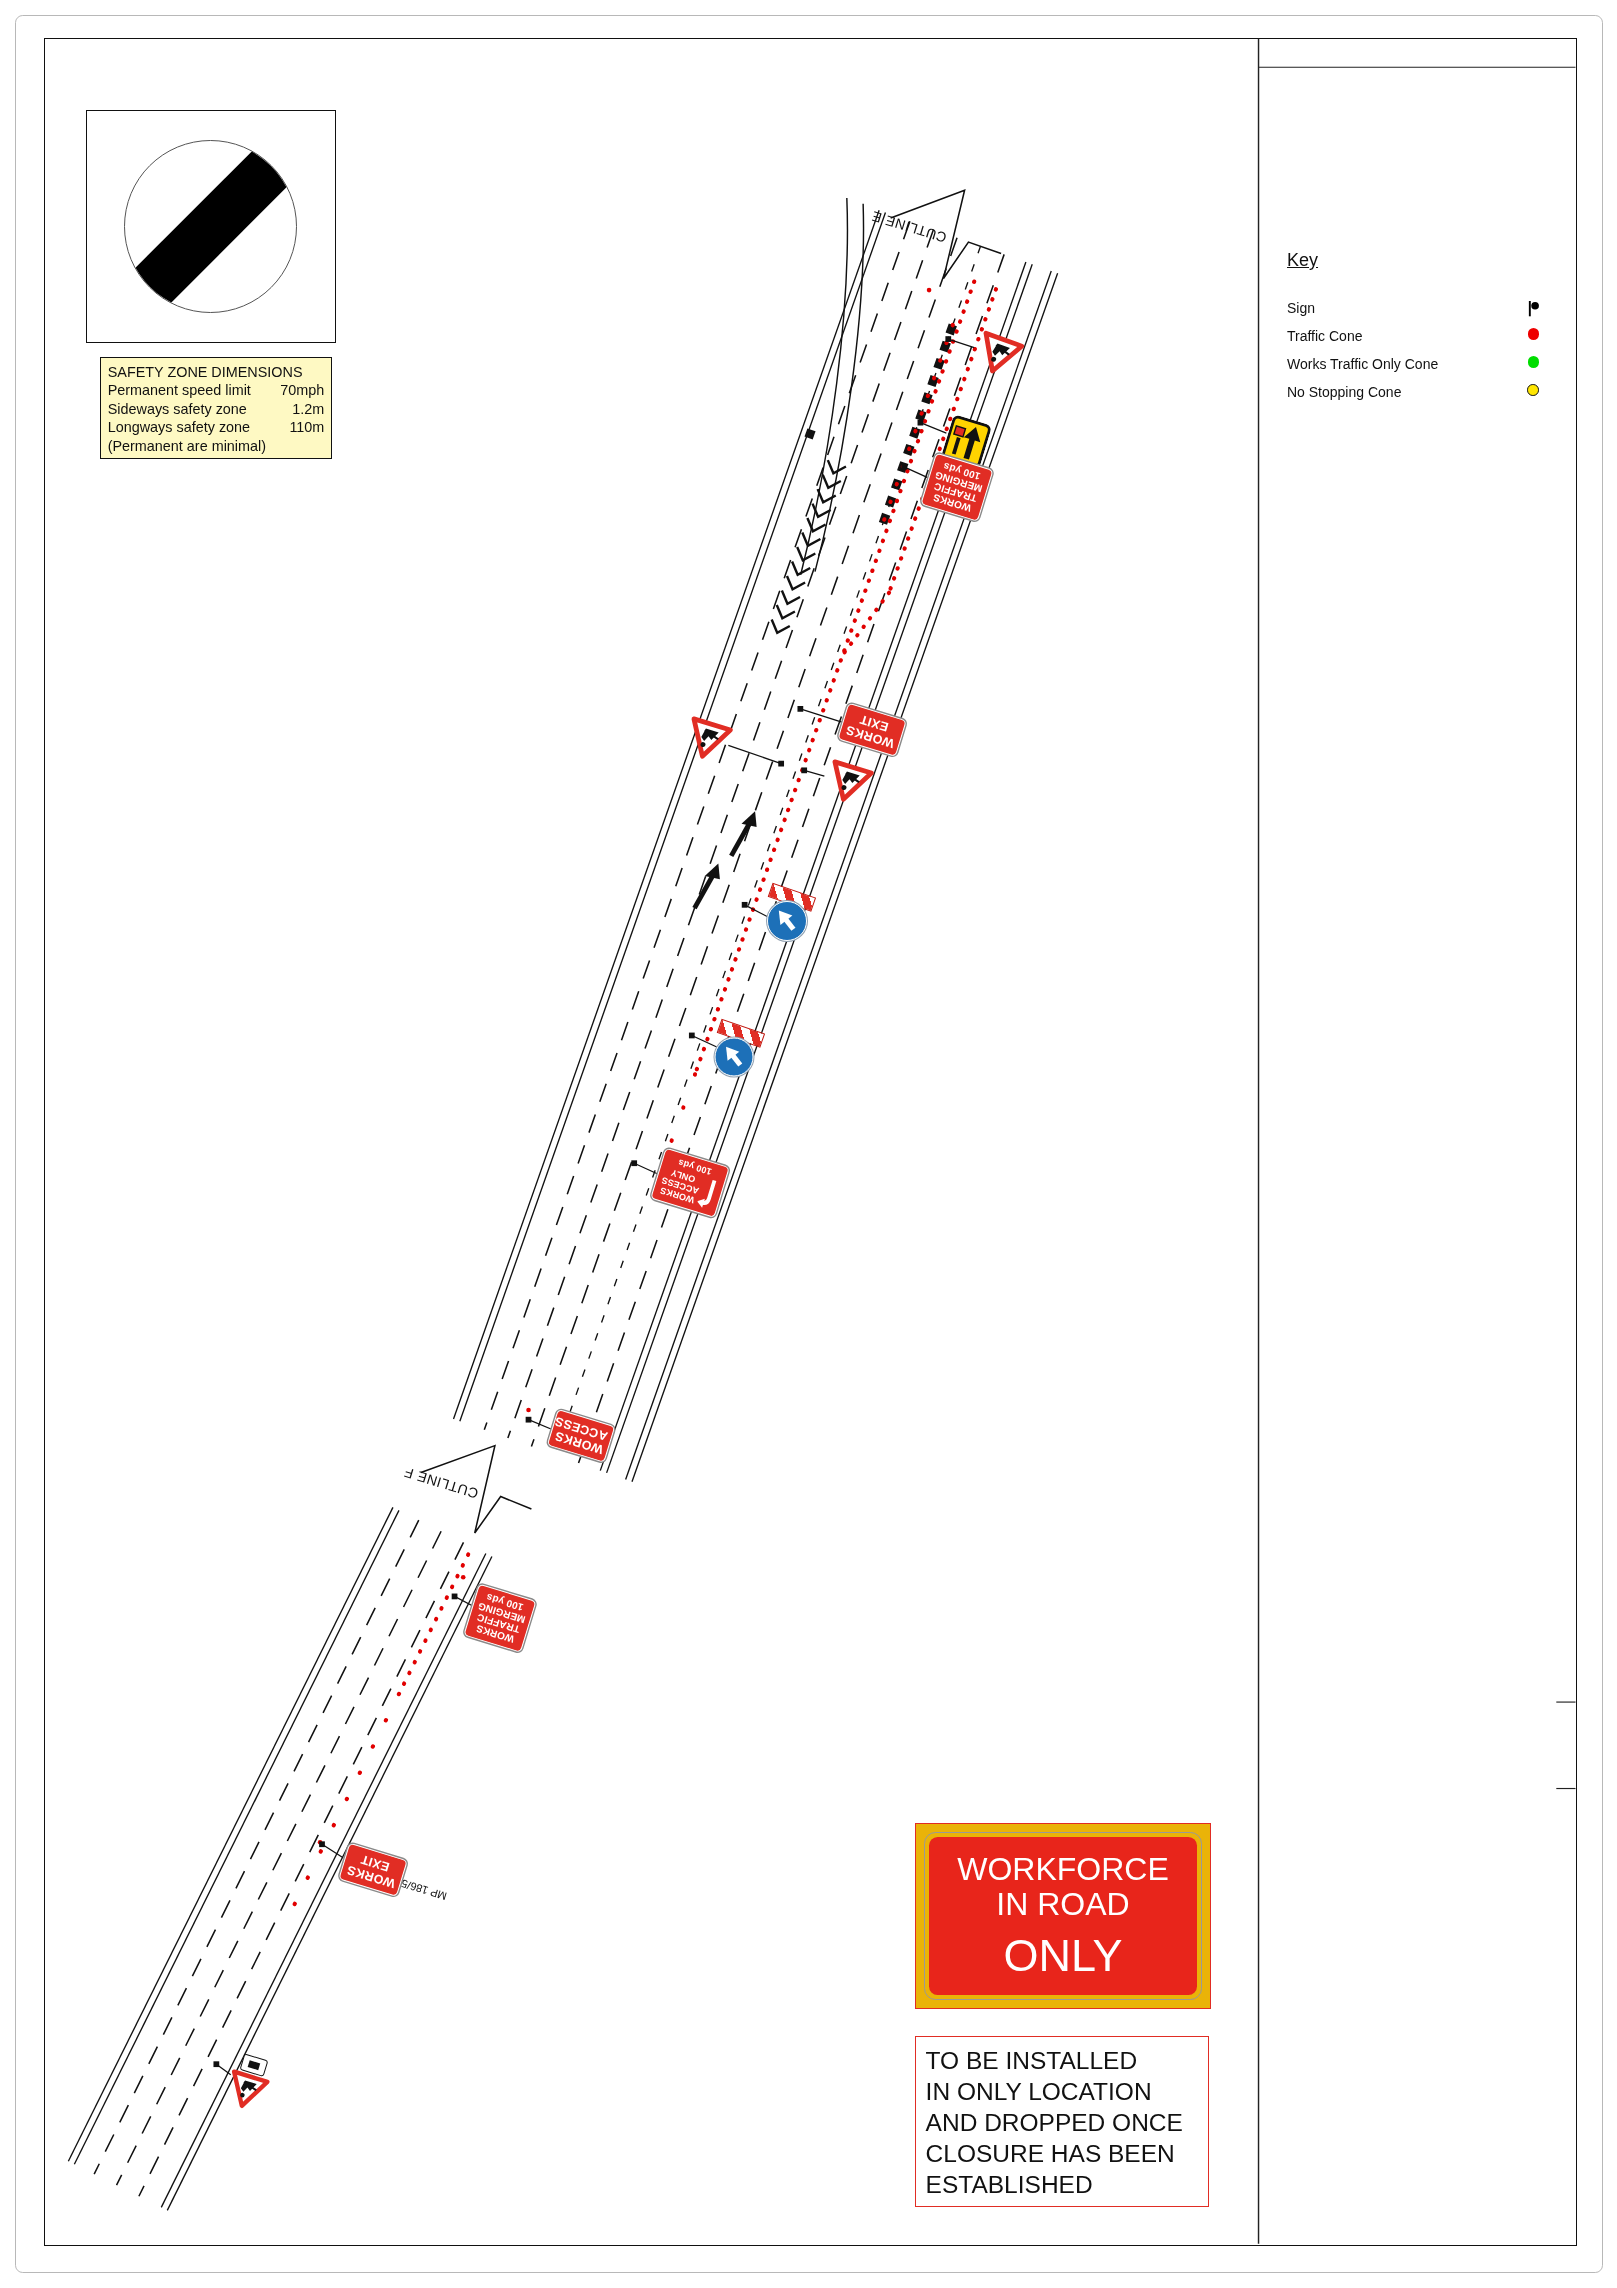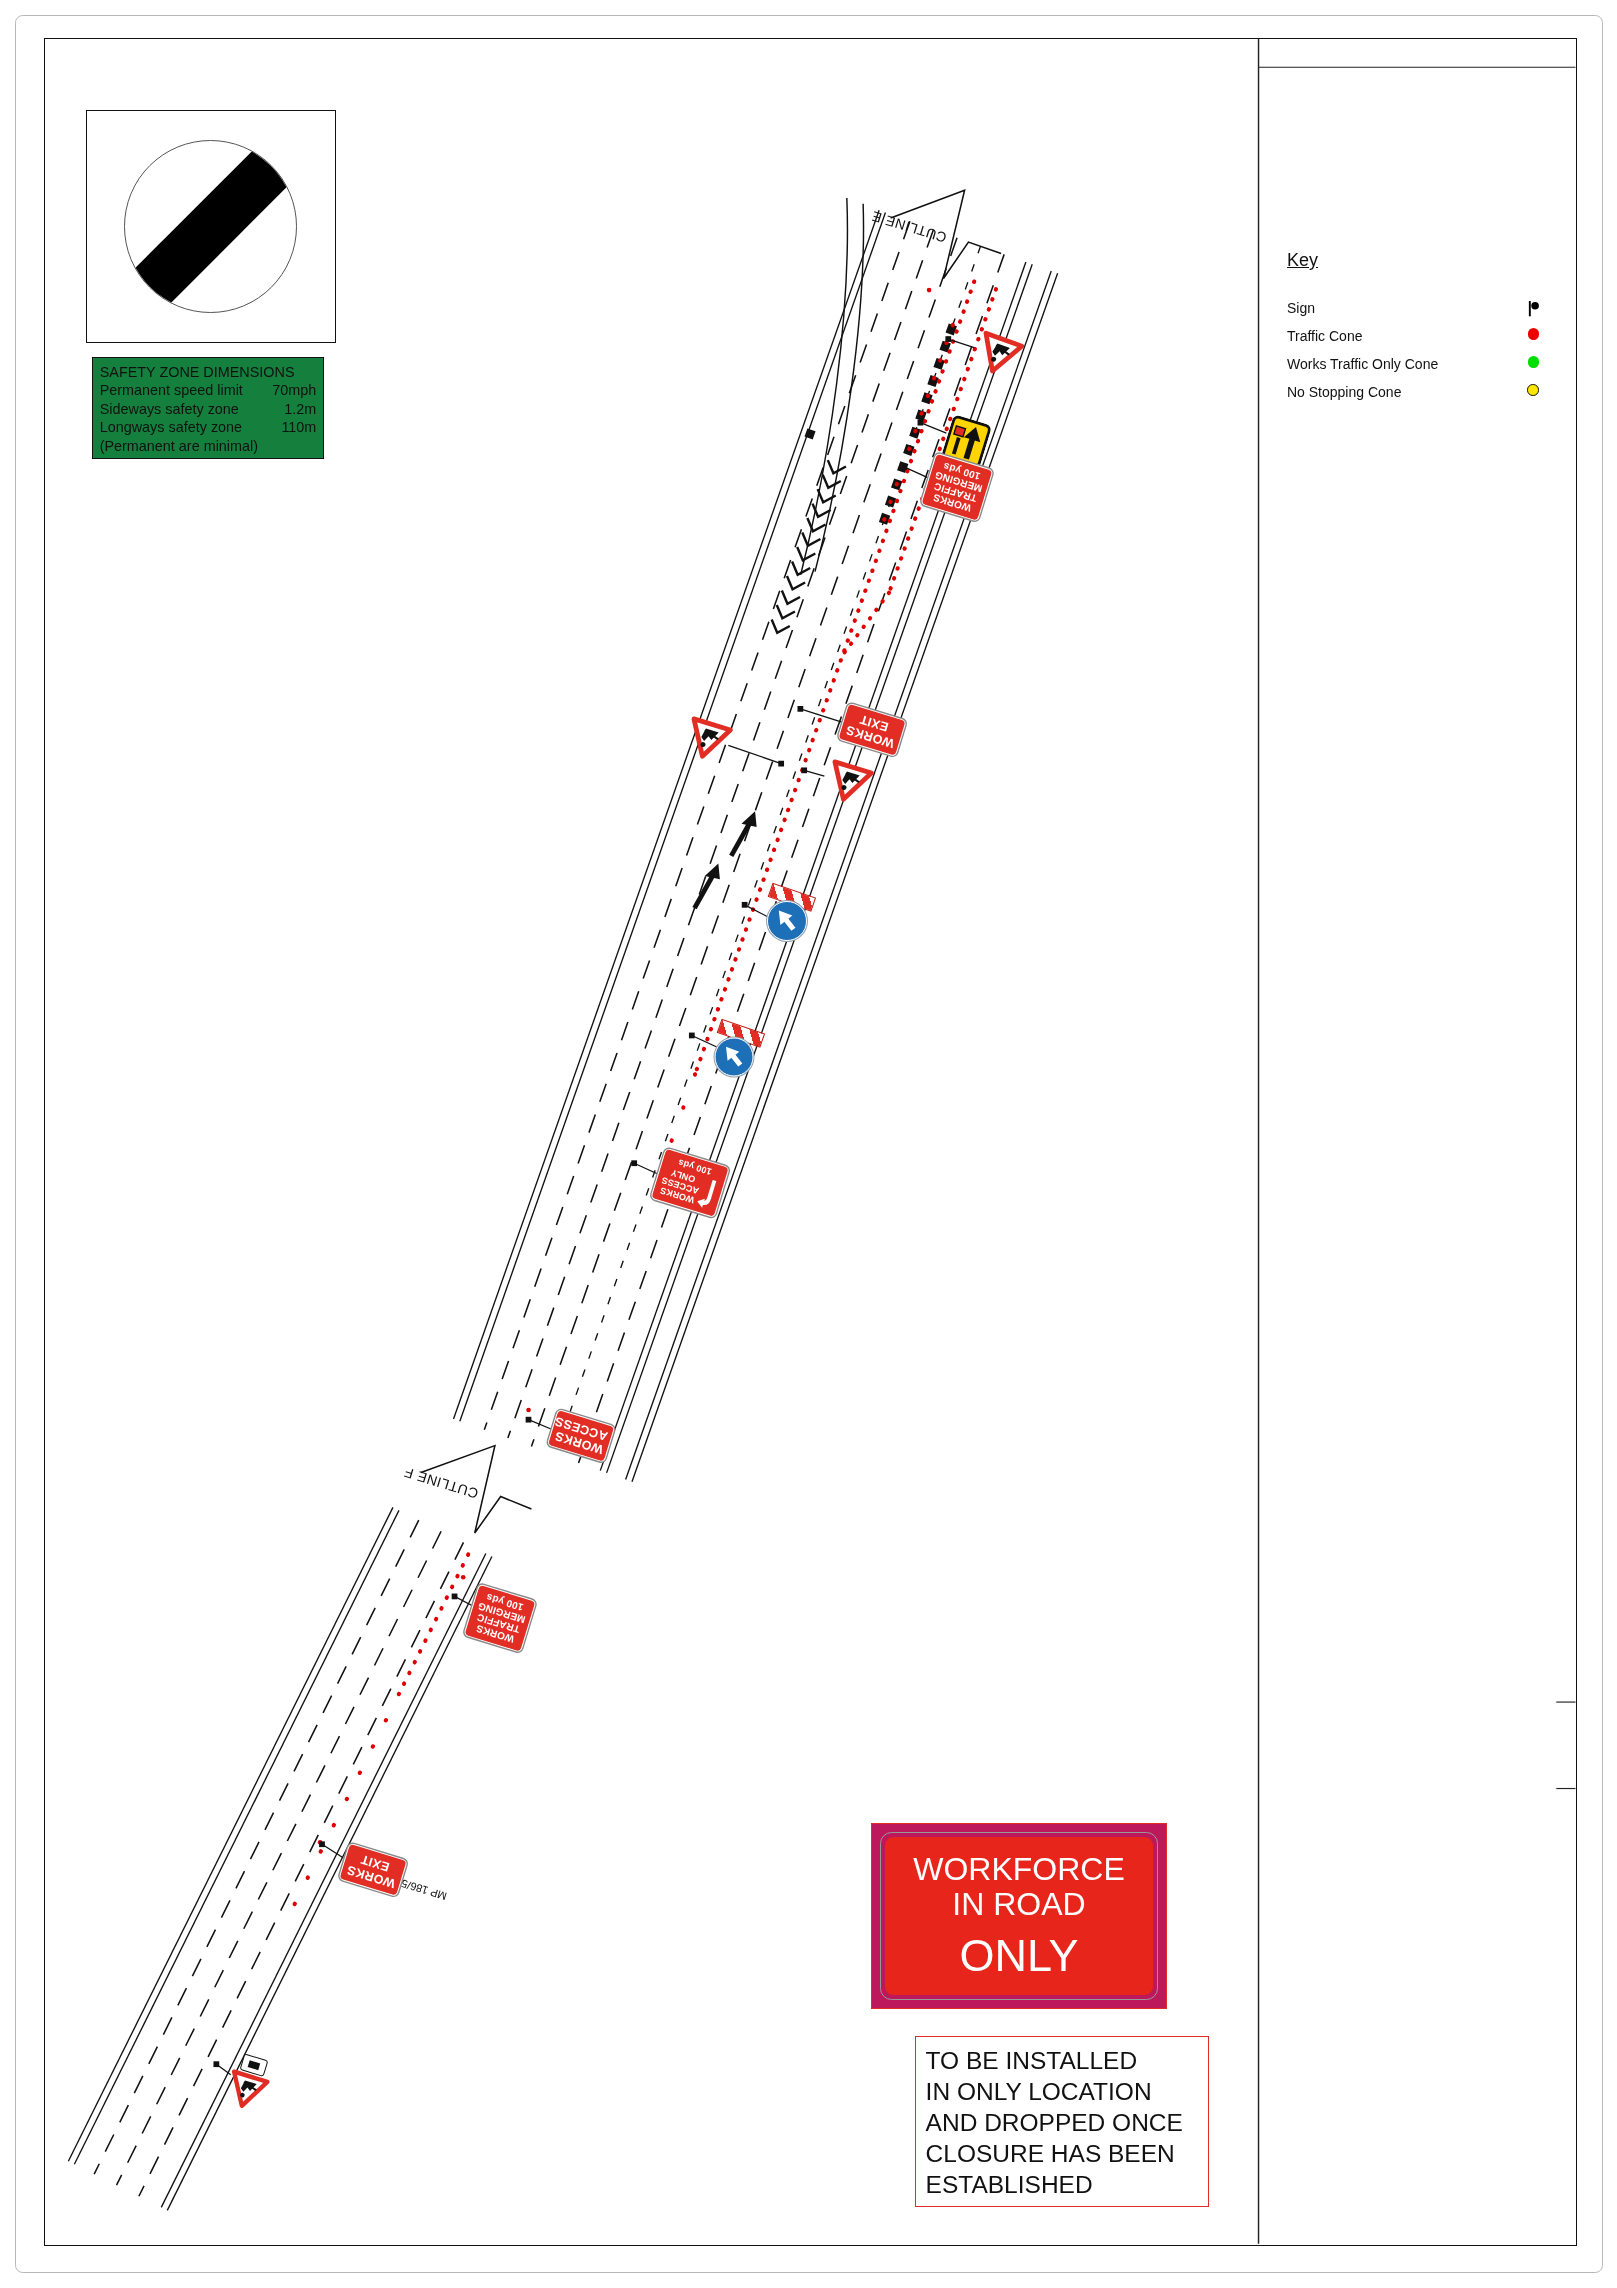--- a/index.html
+++ b/index.html
@@ -7,21 +7,21 @@
   #page{position:relative;width:1618px;height:2288px;background:#fff;overflow:hidden;}
   .abs{position:absolute;}
   
   .outer-border{position:absolute;inset:15.4px;border:1px solid #b8b8b8;border-radius:7.7px;}
   .frame{position:absolute;left:44px;top:38px;width:1531px;height:2206px;border:1.9px solid #111;}
   
   .nsl-box{position:absolute;left:86px;top:110px;width:248px;height:231px;border:1.9px solid #111;background:#fff;}
   .nsl-circle{position:absolute;left:37px;top:29px;width:171px;height:171px;border:1.4px solid #555;border-radius:50%;overflow:hidden;background:#fff;}
   .nsl-band{position:absolute;left:-29px;top:50%;width:231px;height:50px;background:#000;transform:translateY(-50%) rotate(-45deg);}
   
-  .sz-box{position:absolute;left:92px;top:357px;width:232px;height:102px;border:1.4px solid #111;background:#15803d;padding:4.8px 6.7px;box-sizing:border-box;font-size:14.4px;color:#111;line-height:1.28;}
+  .sz-box{position:absolute;left:100px;top:357px;width:232px;height:102px;border:1.4px solid #111;background:#fef9c3;padding:4.8px 6.7px;box-sizing:border-box;font-size:14.4px;color:#111;line-height:1.28;}
   .sz-row{display:flex;justify-content:space-between;}
   
   .key{position:absolute;left:1287px;top:250px;width:252px;color:#111;}
   .key-title{font-size:18px;text-decoration:underline;margin-bottom:29px;}
   .key-row{display:flex;justify-content:space-between;align-items:flex-start;height:28px;font-size:14px;}
   .dot{width:11.5px;height:11.5px;border-radius:50%;display:inline-block;}
   .dot-red{background:#ee0000;}
   .dot-green{background:#00dd00;}
   .dot-yellow{background:#ffe600;border:1.9px solid #111;width:9.6px;height:9.6px;}
   
@@ -35,21 +35,21 @@
   .wao{width:67px;}
   .wao-top{display:flex;align-items:center;justify-content:center;gap:1.9px;}
   .wao .l{font-size:9px;}
   .blue-circle{position:absolute;width:38px;height:38px;border-radius:50%;background:#1d70b8;border:1.9px solid #fff;box-shadow:0 0 0 1px #90a0b0;transform:translate(-50%,-50%);}
   .stripe-board{position:absolute;width:44px;height:12.5px;border:1px solid #c2170f;background:repeating-linear-gradient(55deg,#e12d24 0 7.7px,#fff 7.7px 15.4px);transform:translate(-50%,-50%) rotate(19deg);}
   .mini-plate{width:23px;height:15.4px;background:#fff;border:1.9px solid #111;border-radius:2.9px;display:flex;align-items:center;justify-content:center;}
   .mini-plate span{display:block;width:11.5px;height:6.7px;background:#111;}
   .cutlabel{position:absolute;transform:translate(-50%,-50%) rotate(197deg);font-size:14px;color:#111;letter-spacing:0.5px;white-space:nowrap;}
   .mp{position:absolute;transform:translate(-50%,-50%) rotate(197deg);font-size:11px;color:#111;white-space:nowrap;}
   
-  .wf-outer{position:absolute;left:871px;top:1823px;width:294px;height:184px;border:1.4px solid #e12d24;background:#be185d;}
+  .wf-outer{position:absolute;left:915px;top:1823px;width:294px;height:184px;border:1.4px solid #e12d24;background:#eab308;}
   .wf-white{position:absolute;inset:7.7px;border:1.4px solid #999;border-radius:11.5px;}
   .wf-red{position:absolute;inset:13.4px;background:#e8251b;border-radius:8.6px;color:#fff;display:flex;flex-direction:column;align-items:center;justify-content:center;}
   .wf-line{font-size:32px;line-height:1.12;}
   .wf-slow{font-size:45px;line-height:1.1;margin-top:7.7px;}
   .note-box{position:absolute;left:915px;top:2008px;width:294px;height:171px;border:1.9px solid #e12d24;background:#fff;box-sizing:border-box;padding:7.7px 9.6px;font-size:24.5px;line-height:1.27;color:#111;margin-top:28px;}
 </style>
 </head>
 <body>
 
 <div id="page">

